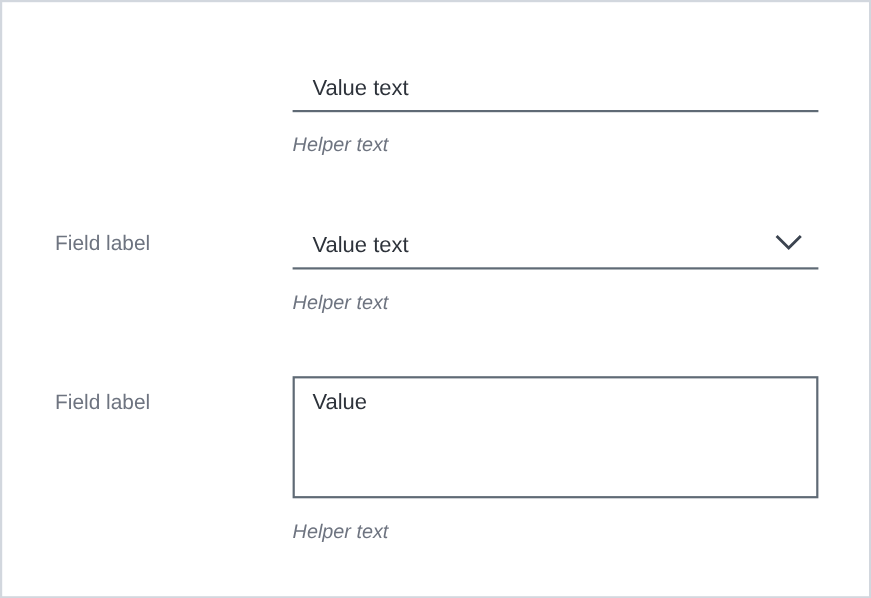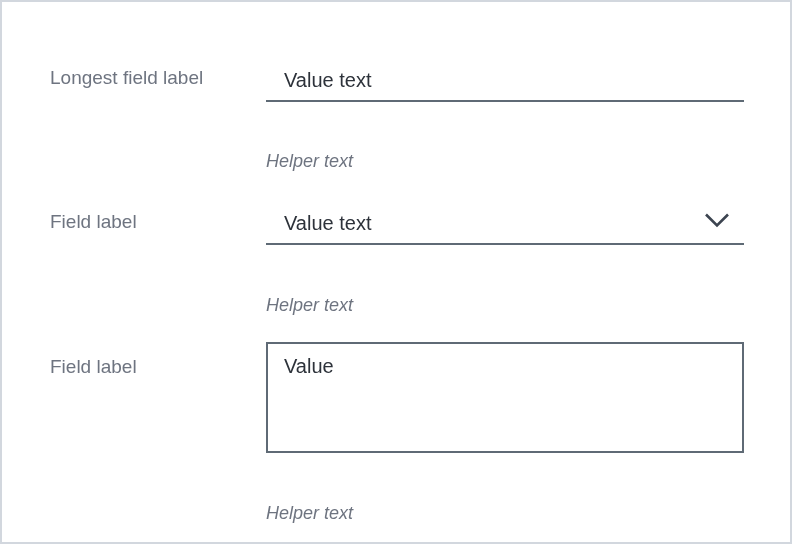--- a/index.html
+++ b/index.html
@@ -84,41 +84,39 @@
   }
 
   .helper {
     position: absolute;
     left: 264px;
     font-size: 18px;
     line-height: 24px;
     font-style: italic;
     color: var(--helper-color, #6e7480);
     white-space: nowrap;
-    margin-top: 30px;
   }
 
   
   .f1-label  { top: 64px; }
   .f1-input  { top: 58px; }
   .f1-helper { top: 117px; }
 
   .f2-label  { top: 208px; }
   .f2-input  { top: 201px; }
   .f2-helper { top: 261px; }
 
   .f3-label  { top: 353px; }
   .f3-helper { top: 469px; }
 </style>
 </head>
 <body>
 
 <div class="frame">
 
-  <div class="flabel f1-label">Longest field label</div>
   <input class="text-input f1-input" type="text" value="Value text" style="">
   <div class="helper f1-helper">Helper text</div>
 
   <div class="flabel f2-label">Field label</div>
   <div class="select-field f2-input" role="combobox">
     <span class="select-value">Value text</span>
     <svg class="chevron" width="28" height="18" viewBox="0 0 28 18">
       <polyline points="3,3.5 14,14.5 25,3.5"></polyline>
     </svg>
   </div>

